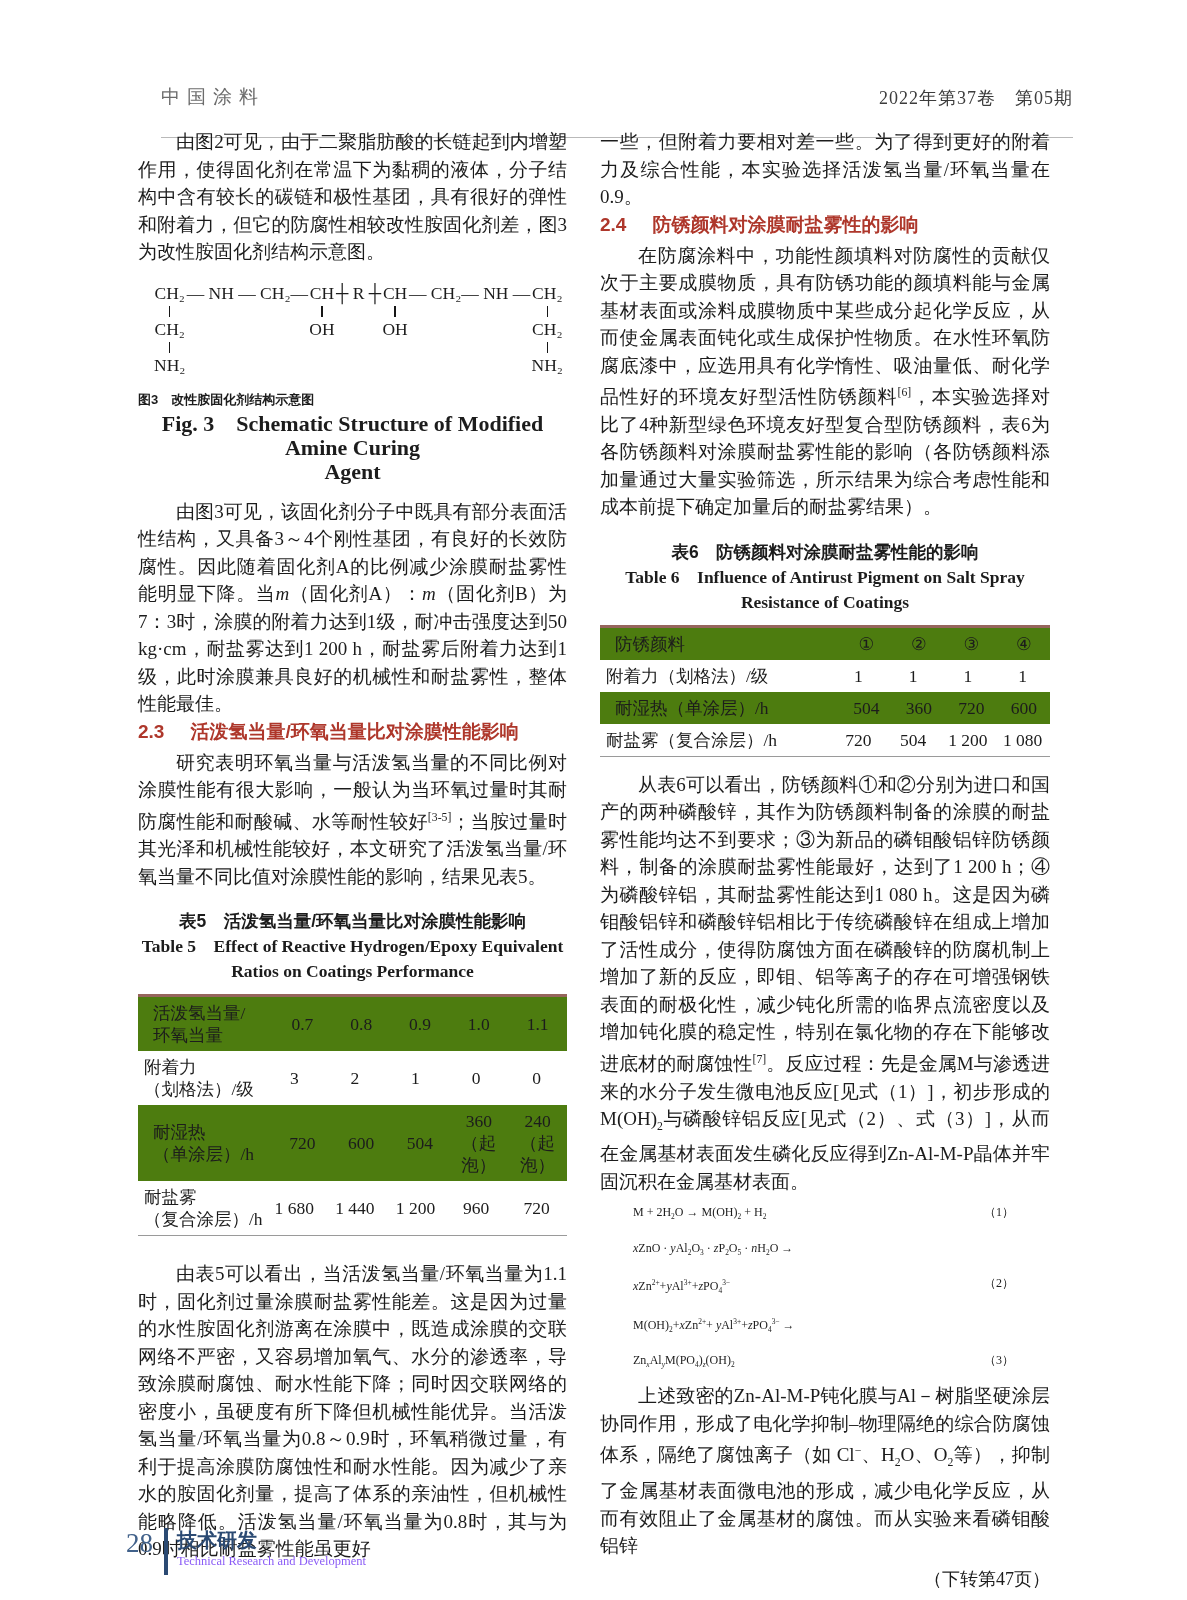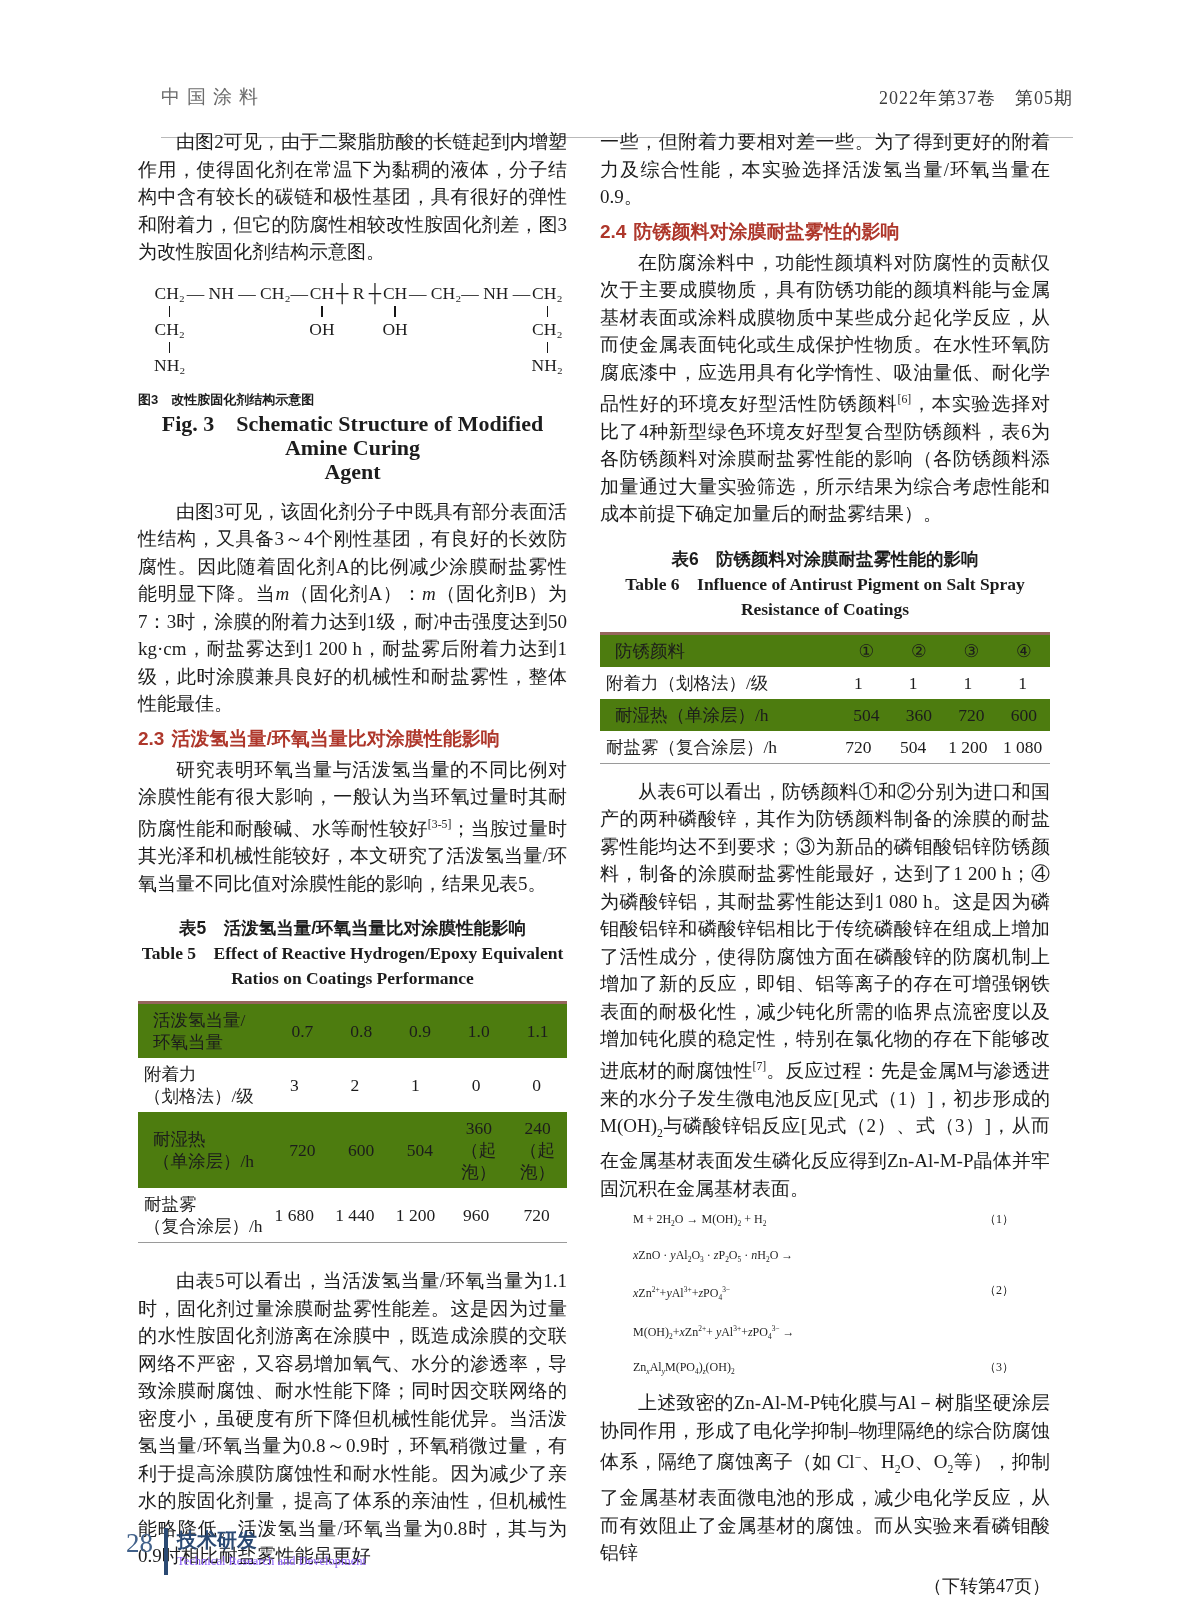--- a/index.html
+++ b/index.html
@@ -11,22 +11,22 @@
                border-bottom:1.5px solid #b9b9b9;padding-bottom:27px;margin-left:23px;}
   .journal-name{font-size:19px;letter-spacing:7px;color:#6c6c6c;}
   .issue-info{font-size:18px;color:#3c3c3c;letter-spacing:1px;}
   
   .col{position:absolute;top:128px;}
   .col-left{left:138px;width:429px;}
   .col-right{left:600px;width:450px;}
   .para{font-size:19px;line-height:27.5px;text-align:justify;text-justify:inter-ideograph;}
   .indent{text-indent:2em;}
   .para sup, .para sub{font-size:0.62em;}
-  .sec-head{display:flex;gap:7px;font-family:"Liberation Sans","DejaVu Sans",sans-serif;
-            font-weight:bold;color:#ae372b;font-size:19px;line-height:27px;margin:7px 0 4px;}
+  .sec-head{display:flex;gap:26px;font-family:"Liberation Sans","DejaVu Sans",sans-serif;
+            font-weight:bold;color:#ae372b;font-size:19px;line-height:27px;margin:0 0 4px;}
   
   .chem{display:flex;justify-content:space-between;font-size:17.5px;line-height:21px;
         margin:17px 4px 4px 16px;}
   .chem-col{text-align:center;}
   .atom{display:block;height:21px;}
   .vbond{width:1.5px;height:11px;background:#161616;margin:2px auto;}
   .fig-cap-zh{text-align:left;font-family:"Liberation Sans","DejaVu Sans",sans-serif;
               font-weight:bold;font-size:13px;margin-top:12px;line-height:24px;}
   .fig-cap-en{text-align:center;font-weight:bold;font-size:22px;line-height:24px;}
   .para-block{margin-top:12px;}

